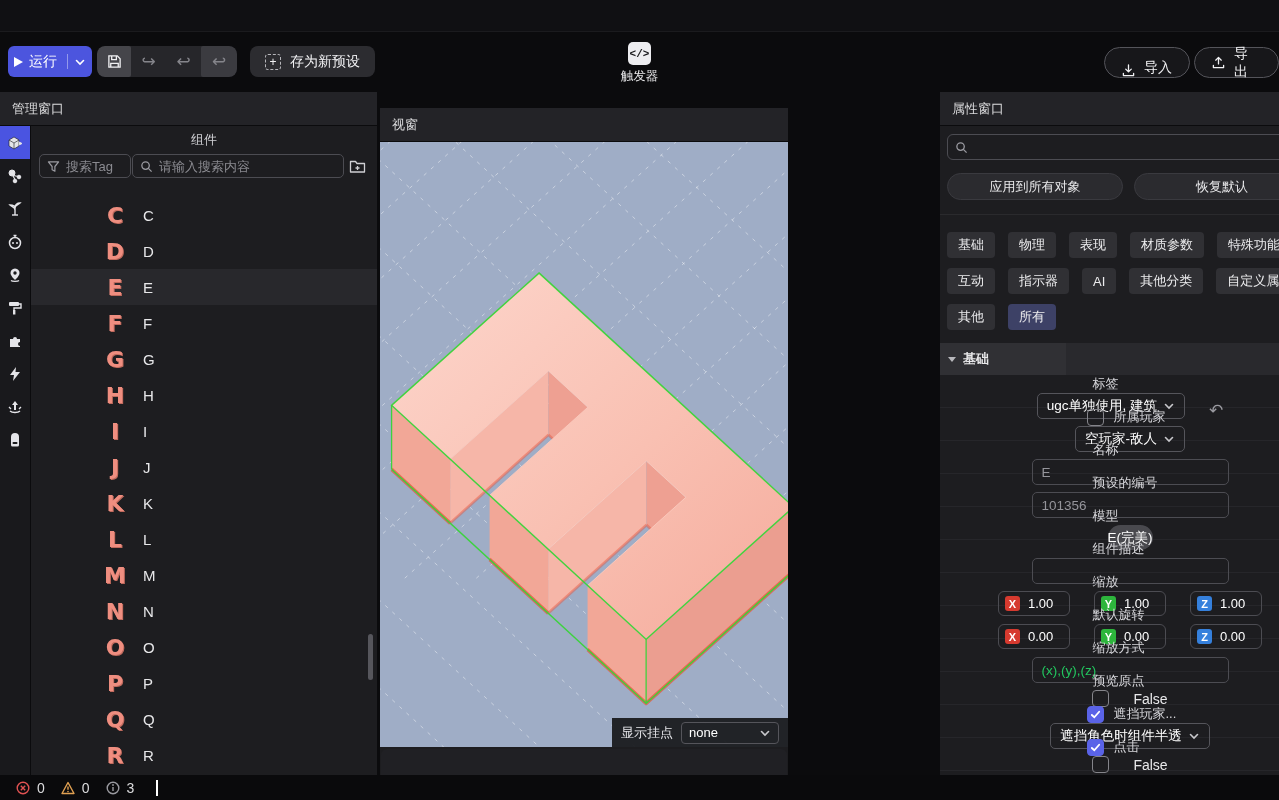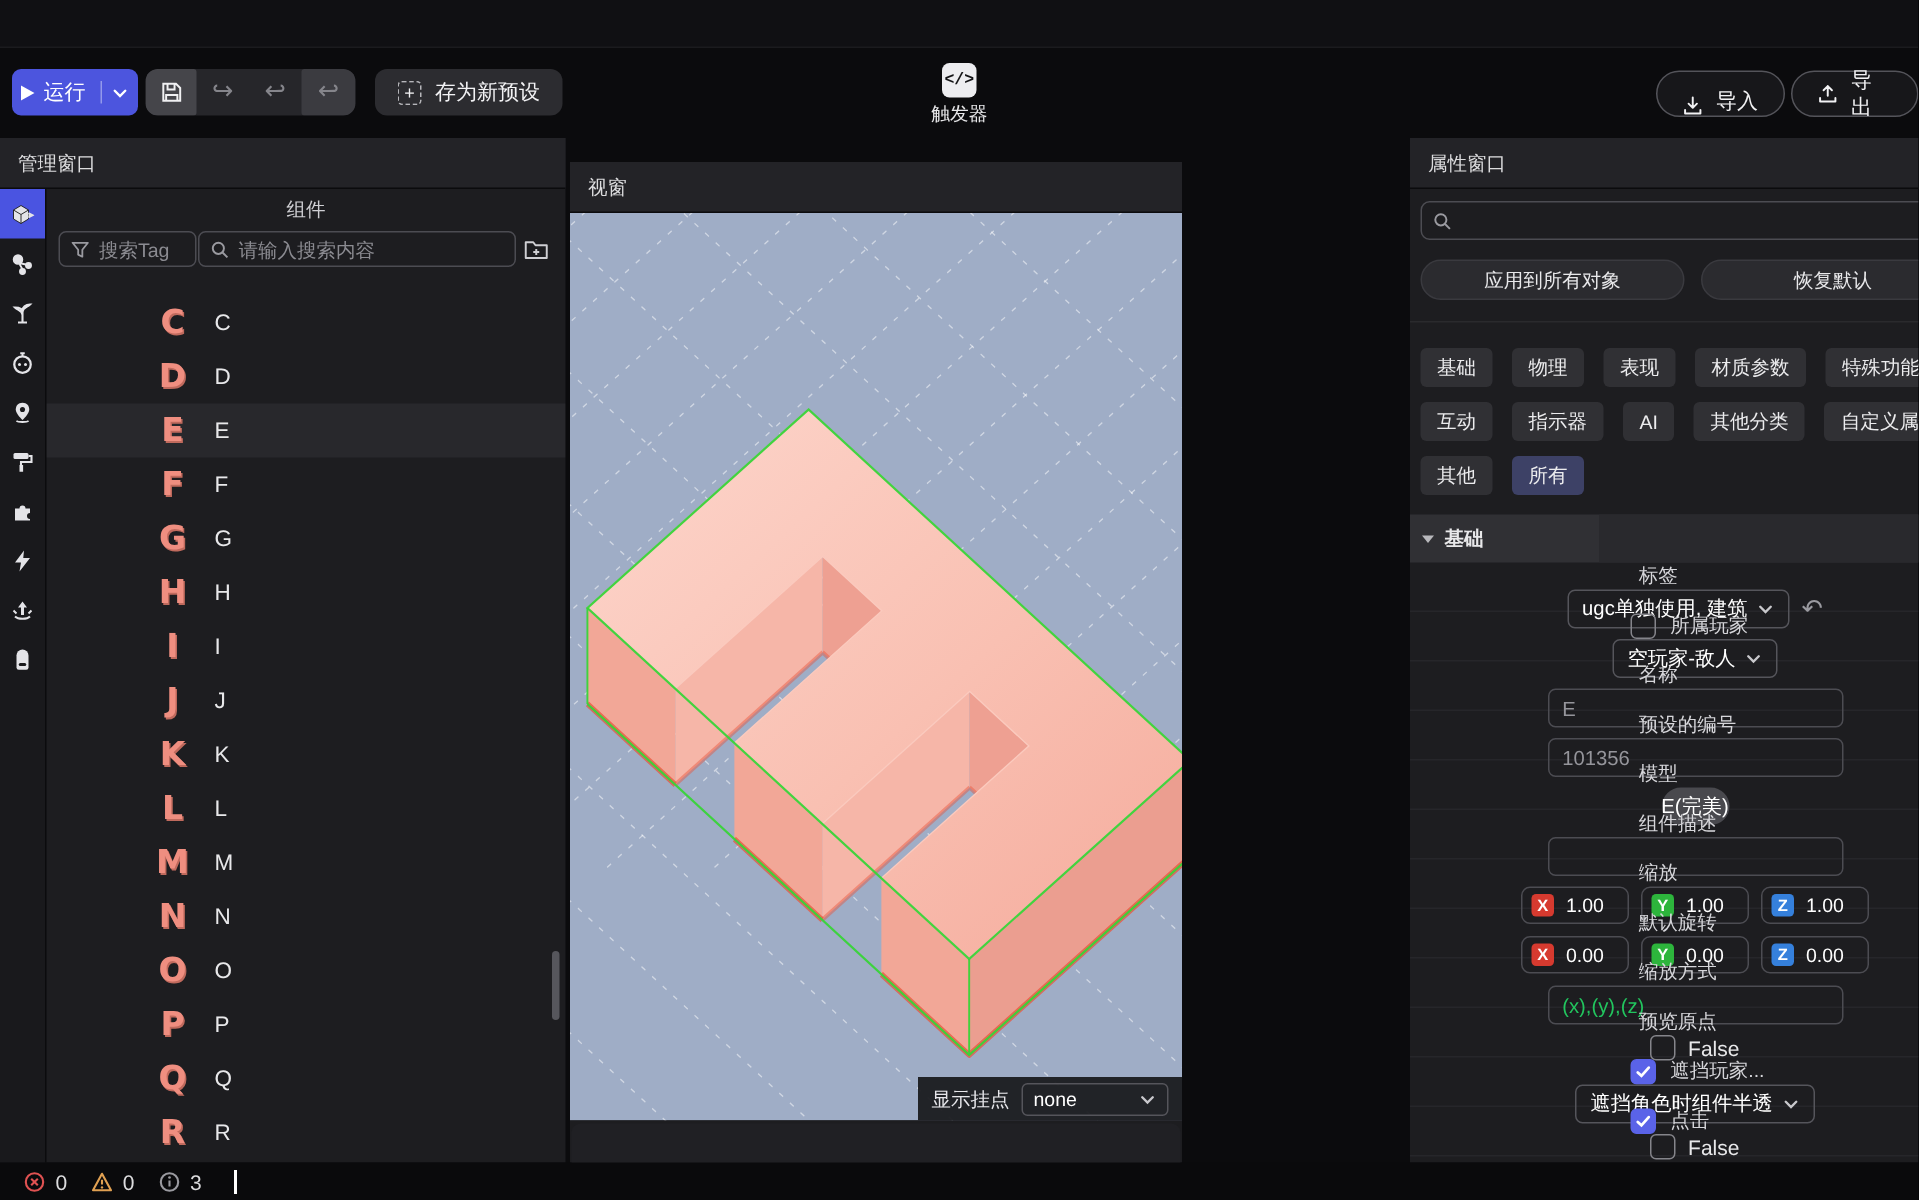--- a/index.html
+++ b/index.html
@@ -74,21 +74,21 @@
   .tabs { padding:17px 8px 0 7px; display:flex; flex-wrap:wrap; gap:10px 13px; }
   .tab { height:26px; padding:0 11px; background:#303034; border-radius:4px; color:#ececee; font-size:13px; display:flex; align-items:center; }
   .tab.active { background:#3d4166; }
   .section-header { margin-top:13px; height:32px; background:#303034; display:flex; align-items:center; padding-left:8px; gap:7px; font-size:13px; font-weight:bold; color:#e8e8ea; position:relative; }
   .section-header::after { content:""; position:absolute; left:126px; right:0; top:0; bottom:0; background:#29292d; }
   .section-header > * { position:relative; z-index:1; }
   .tri-down { width:0; height:0; border-top:5px solid #b8b8bc; border-left:4px solid transparent; border-right:4px solid transparent; }
   .prow { display:flex; align-items:center; height:33px; border-bottom:1px solid #26262a; padding-left:24px;flex-direction:column; }
   .prow-label { width:102px; font-size:13px; color:#d6d6da; display:flex; align-items:center; gap:10px; flex:0 0 auto; }
   .prow-label.with-chk { margin-left:-6px; width:108px; }
-  .prow-ctrl { flex:1; display:flex; align-items:center; gap:8px; padding-right:27px; }
+  .prow-ctrl { flex:1; display:flex; align-items:flex-end; gap:24px; padding-right:27px; }
   .dd { flex:1; height:26px; border:1px solid #55555b; border-radius:5px; display:flex; align-items:center; justify-content:space-between; gap:6px; padding:0 9px; color:#fff; font-size:13.5px; min-width:0; }
   .dd span { white-space:nowrap; overflow:hidden; }
   .txt { flex:1; height:26px; border:1px solid #4c4c52; border-radius:5px; background:transparent; outline:none; padding:0 9px; font-size:13.5px; color:#95959b; font-family:inherit; min-width:0; }
   .txt.lite { color:#22c55e; }
   .model-btn { flex:1; height:25px; background:#49494e; border-radius:13px; color:#fff; font-size:13.5px; display:flex; align-items:center; justify-content:center; }
   .axis { width:72px; height:25px; border:1px solid #4c4c52; border-radius:6px; display:flex; align-items:center; gap:8px; padding:0 6px; flex:0 0 auto; }
   .axis-badge { width:15px; height:15px; border-radius:3px; color:#fff; font-size:11px; font-weight:bold; display:flex; align-items:center; justify-content:center; }
   .bx { background:#d63a2f; } .by { background:#2db53c; } .bz { background:#3580dc; }
   .axis-val { font-size:13px; color:#fff; }
   .chk { width:17px; height:17px; border:1.5px solid #85858b; border-radius:4px; display:flex; align-items:center; justify-content:center; flex:0 0 auto; background:transparent; }

